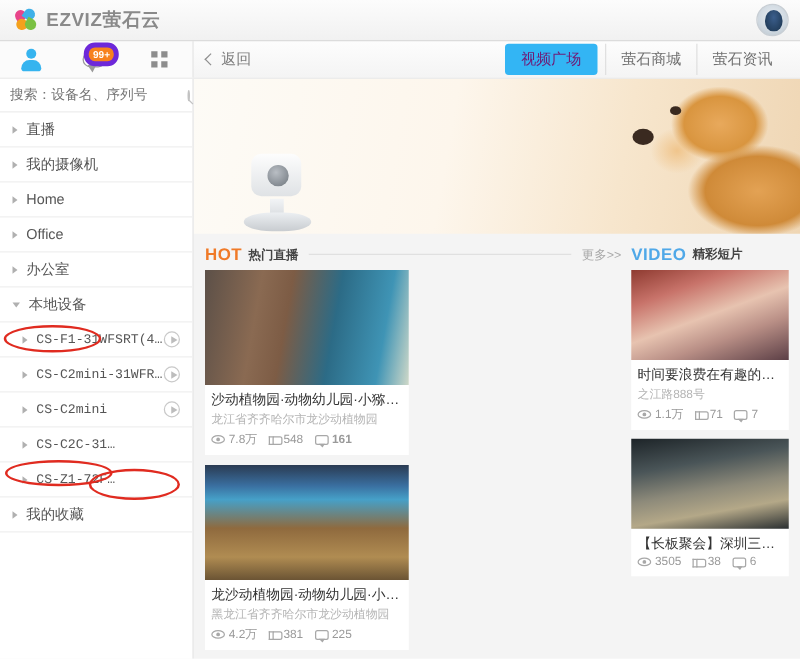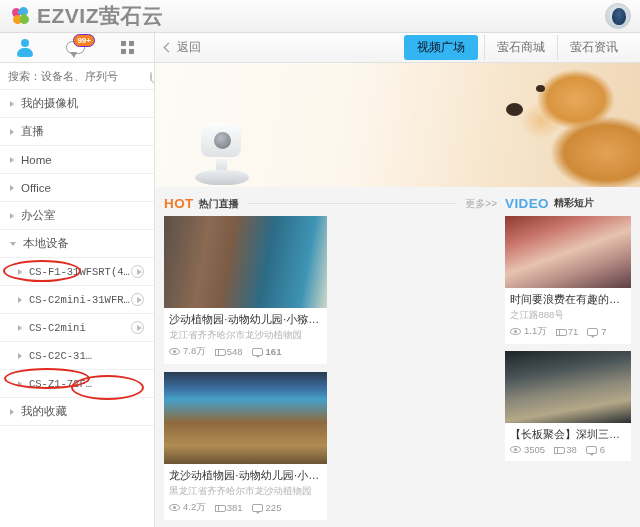--- a/index.html
+++ b/index.html
@@ -17,21 +17,21 @@
     display: flex; align-items: center;
   }
   .logo-wrap { display: flex; align-items: center; padding-left: 12px; gap: 6px; }
   .logo-mark { width: 19px; height: 19px; position: relative; }
   .petal { position: absolute; width: 9px; height: 9px; border-radius: 50% 50% 50% 0; }
   .p1 { background: #e8458a; left: 0; top: 1px; transform: rotate(-30deg); }
   .p2 { background: #3fb0e8; left: 7px; top: 0px; transform: rotate(35deg); }
   .p3 { background: #f4a11d; left: 1px; top: 8px; transform: rotate(-120deg); }
   .p4 { background: #7ac143; left: 8px; top: 8px; transform: rotate(120deg); }
   .logo-text {
-    font-size: 21px; color: #8a8a8a; letter-spacing: .5px; font-weight: bold;
+    font-size: 15px; color: #8a8a8a; letter-spacing: .5px; font-weight: bold;
   }
   .avatar-top {
     position: absolute; right: 9px; top: 3px;
     width: 26px; height: 26px; border-radius: 50%;
     background: radial-gradient(circle at 50% 40%, #e9eef3 0%, #cfd8e0 60%, #b9c4cd 100%);
     border: 1px solid #c8ced4; overflow: hidden;
   }
   .avatar-top .face {
     position: absolute; left: 6px; top: 4px; width: 14px; height: 17px;
     background: radial-gradient(ellipse at 50% 35%, #3b5e8c 0%, #24405f 70%);
@@ -54,21 +54,21 @@
     border: 1.6px solid #9a9a9a; border-radius: 8px; background: #fff;
   }
   .chat:after {
     content: ""; position: absolute; left: 3px; top: 10px;
     border-left: 4px solid transparent; border-right: 3px solid transparent;
     border-top: 6px solid #9a9a9a;
   }
   .badge {
     position: absolute; right: -5px; top: -3px; background: #f7811e; color: #fff;
     font-size: 8px; border-radius: 9px; padding: 1px 3px; line-height: 9px;
-    font-weight: bold; border: 1px solid #6d28d9;
+    font-weight: bold; border: 4px solid #6d28d9;
   }
   .grid-ic { position: absolute; left: 6px; top: 4px; width: 14px; height: 14px; }
   .grid-ic i {
     position: absolute; width: 5px; height: 5px; background: #8d8d8d; display: block;
   }
   .grid-ic i:nth-child(1){left:0;top:0} .grid-ic i:nth-child(2){left:8px;top:0}
   .grid-ic i:nth-child(3){left:0;top:8px} .grid-ic i:nth-child(4){left:8px;top:8px}
 
   .tool-right {
     flex: 1; display: flex; align-items: center; padding: 0 10px;
@@ -80,21 +80,21 @@
     border-bottom: 1.6px solid #8e8e8e; transform: rotate(45deg);
   }
   .back-label { font-size: 12px; color: #7d7d7d; }
   .navs { margin-left: auto; display: flex; align-items: center; }
   .nav-item {
     font-size: 12px; color: #6f6f6f; padding: 4px 12px; cursor: pointer;
     border-left: 1px solid #e0e0e0;
   }
   .nav-item:first-child { border-left: none; }
   .nav-item.active {
-    background: #33b5f4; color: #0f172a; border-radius: 3px; border-left: none;
+    background: #33b5f4; color: #701a75; border-radius: 3px; border-left: none;
     padding: 4px 13px; margin-right: 6px;
   }
 
   
   .body { display: flex; height: 464px; }
 
   
   .sidebar { width: 155px; border-right: 1px solid #e2e2e2; background: #fff; position: relative; }
   .searchbox {
     height: 27px; display: flex; align-items: center; padding: 0 8px;
@@ -326,25 +326,25 @@
   <div class="body">
 
     <div class="sidebar">
       <div class="searchbox">
         <input readonly="" placeholder="搜索：设备名、序列号" style="">
         <span class="mag"></span>
       </div>
 
       <div class="tree-item">
         <span class="arrow-r"></span>
+        <span>直播</span>
+      </div>
+      <div class="tree-item">
+        <span class="arrow-r"></span>
         <span>我的摄像机</span>
-      </div>
-      <div class="tree-item">
-        <span class="arrow-r"></span>
-        <span>直播</span>
       </div>
       <div class="tree-item">
         <span class="arrow-r"></span>
         <span>Home</span>
       </div>
       <div class="tree-item">
         <span class="arrow-r"></span>
         <span>Office</span>
       </div>
       <div class="tree-item">

